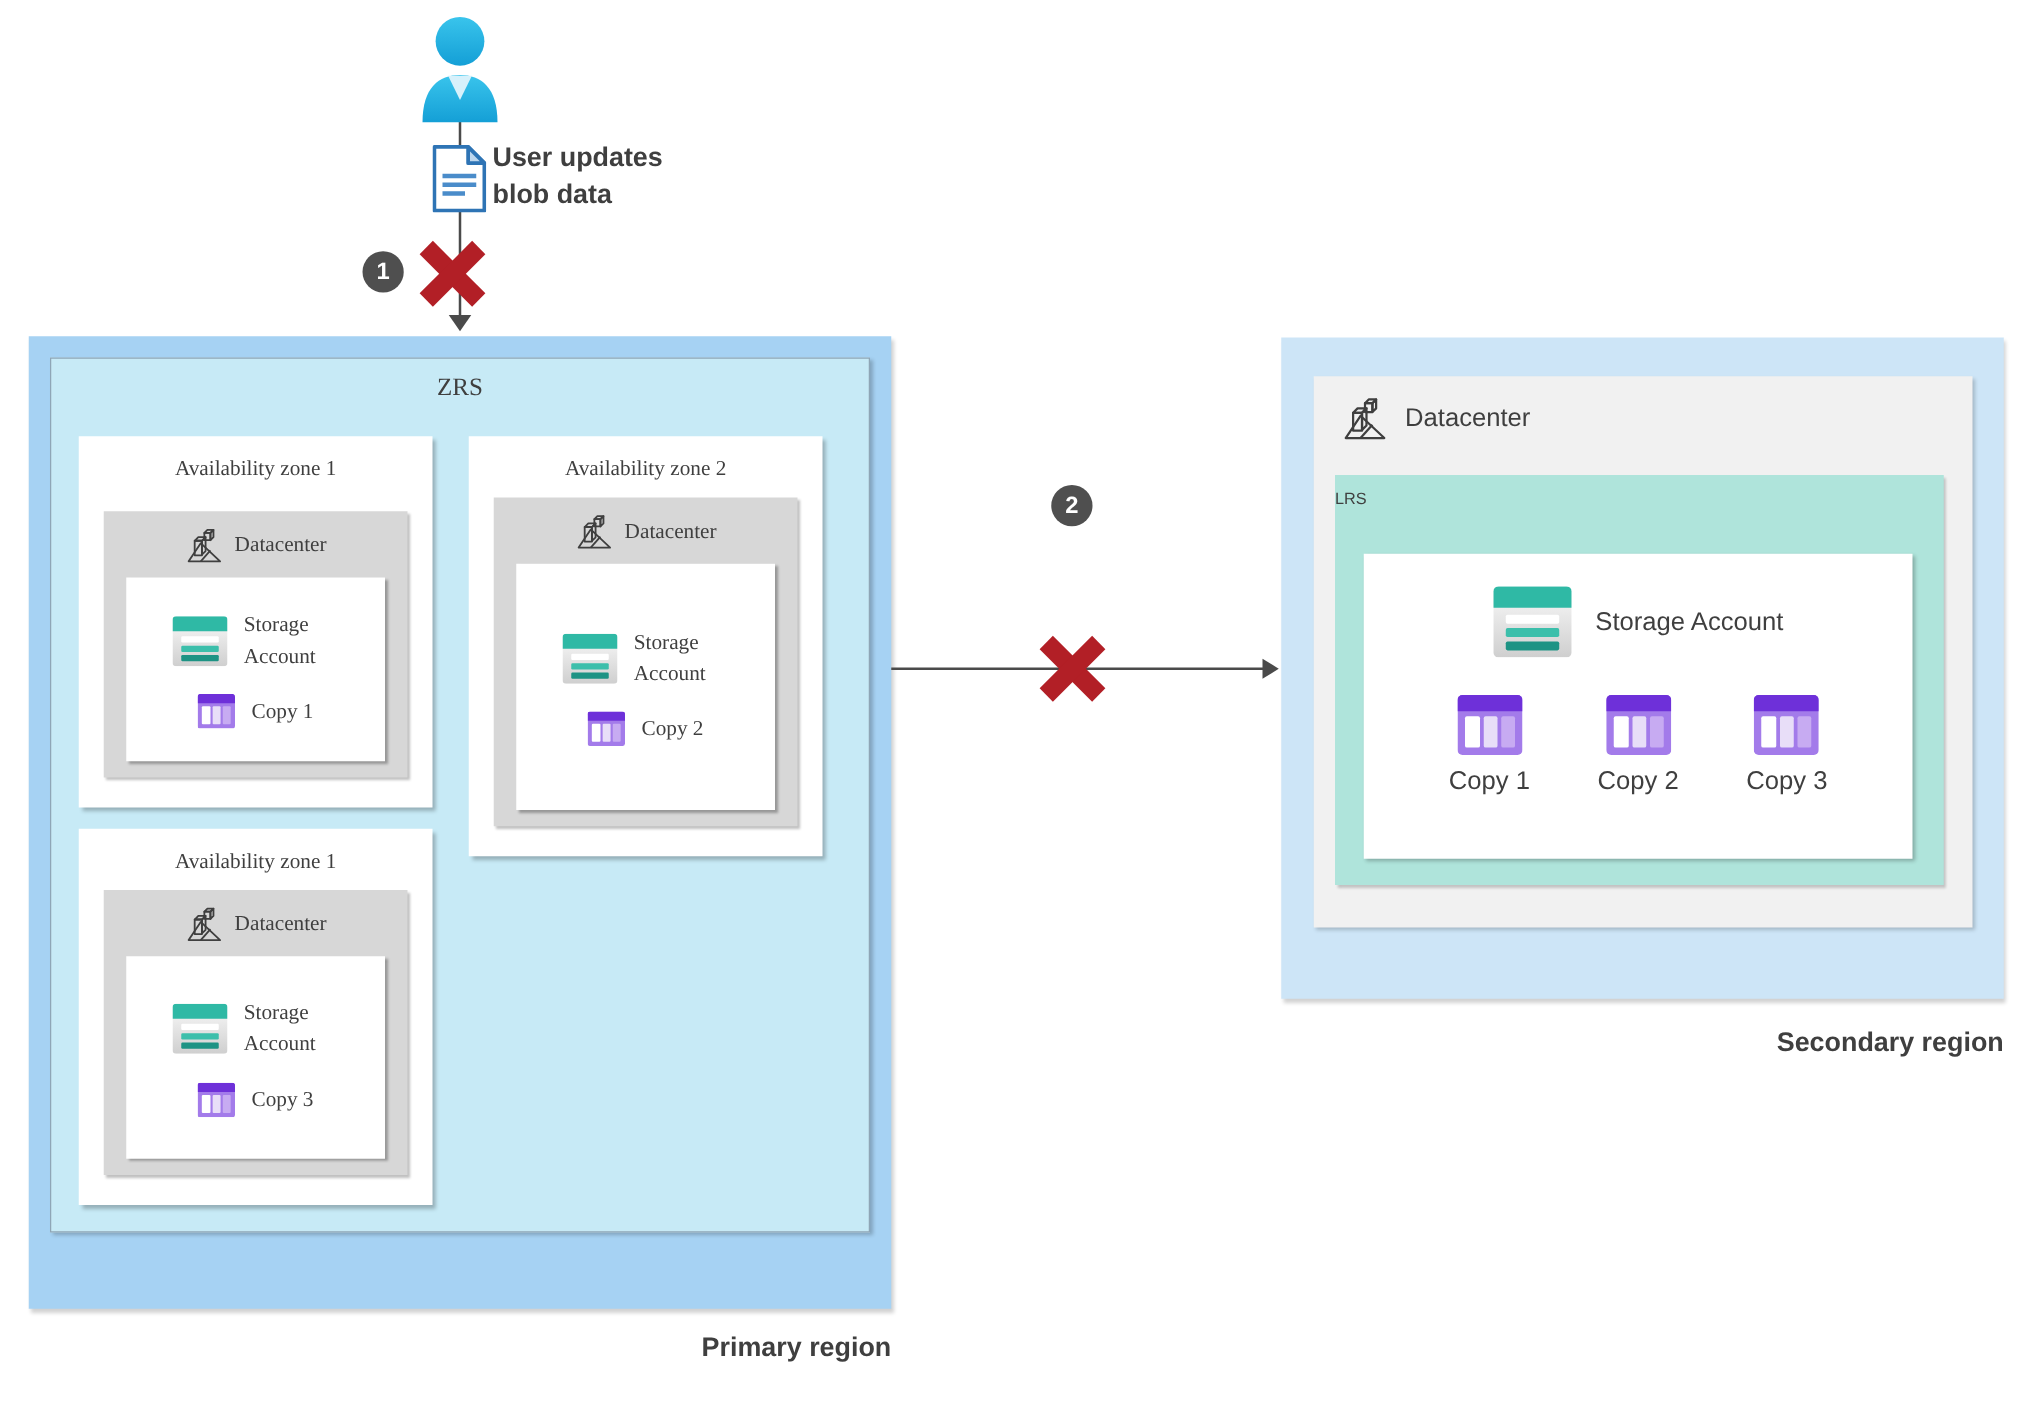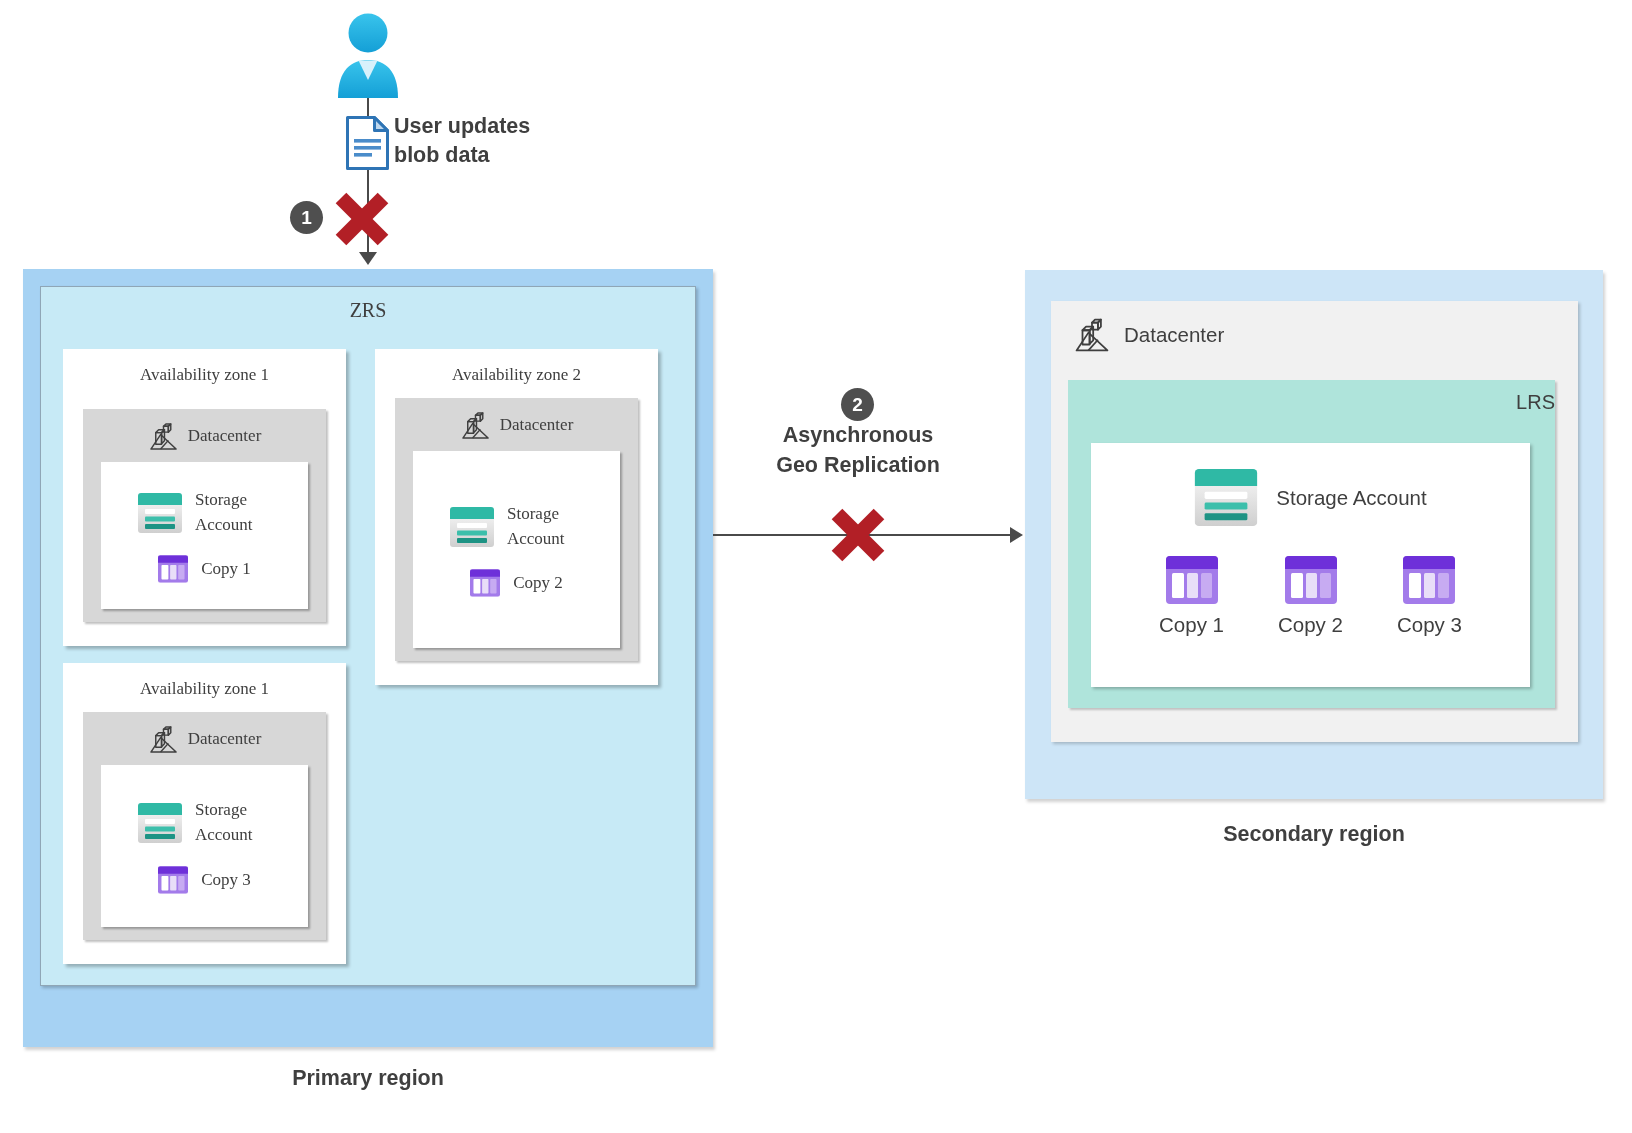--- a/index.html
+++ b/index.html
@@ -43,21 +43,21 @@
   .dc-header .dc-icon{width:31px;height:31px;}
   .dc-label{font-size:17px;}
   .zone-card{margin-top:7px;width:207px;flex:1;margin-bottom:13px;background:#ffffff;
     box-shadow:2px 2px 2px rgba(0,0,0,0.3);display:flex;flex-direction:column;
     align-items:center;justify-content:center;gap:18px;}
   .row{display:flex;align-items:center;gap:13px;}
   .storage-sm{width:44px;height:40px;}
   .storage-label-sm{font-size:17px;line-height:1.45;max-width:76px;}
   .copy-sm{width:30px;height:28px;}
   .copy-label-sm{font-size:17px;}
-  .region-label{font-size:21.5px;font-weight:bold;text-align:center;}
+  .region-label{font-size:21.5px;font-weight:bold;text-align:right;}
   .primary-label{left:23px;top:1066px;width:690px;}
   .secondary-label{left:1025px;top:822px;width:578px;}
 
   
   .hline{left:713px;top:534px;width:299px;height:2px;background:#4a4a4a;}
   .arrowhead-right{left:1010px;top:527px;width:0;height:0;
     border-top:8px solid transparent;border-bottom:8px solid transparent;
     border-left:13px solid #4a4a4a;}
   .geo-label{left:708px;top:420px;width:300px;text-align:center;
     font-size:21.5px;font-weight:bold;line-height:30px;}
@@ -65,21 +65,21 @@
   
   .secondary-region{left:1025px;top:270px;width:578px;height:529px;background:#cde5f7;
     box-shadow:2px 3px 3px rgba(0,0,0,0.18);}
   .dc-box2{left:26px;top:31px;width:527px;height:441px;background:#f1f1f1;
     box-shadow:2px 2px 3px rgba(0,0,0,0.2);}
   .dc2-header{display:flex;align-items:center;gap:13px;padding:15px 0 0 22px;}
   .dc2-header .dc-icon{width:38px;height:38px;}
   .dc2-label{font-size:20.5px;}
   .lrs-box{left:17px;top:79px;width:487px;height:328px;background:#afe4db;
     box-shadow:2px 2px 2px rgba(0,0,0,0.2);}
-  .lrs-title{position:absolute;left:0;top:11px;width:100%;text-align:right;font-size:20px;}
+  .lrs-title{position:absolute;left:0;top:11px;width:100%;text-align:left;font-size:13px;}
   .lrs-card{left:23px;top:63px;width:439px;height:244px;background:#ffffff;
     box-shadow:2px 2px 3px rgba(0,0,0,0.25);display:flex;flex-direction:column;align-items:center;}
   .storage-row2{margin-top:26px;display:flex;align-items:center;gap:18px;}
   .storage-lg{width:64px;height:57px;}
   .storage-label-lg{font-size:20.5px;}
   .copies-row2{margin-top:30px;display:flex;gap:54px;}
   .copy-item{display:flex;flex-direction:column;align-items:center;gap:9px;}
   .copy-lg{width:52px;height:48px;}
   .copy-label-lg{font-size:20.5px;}
 </style>
@@ -242,24 +242,20 @@
         </div>
       </div>
 
     </div>
   </div>
   <div class="abs region-label primary-label">Primary region</div>
 
   <div class="abs hline"></div>
   <div class="abs arrowhead-right"></div>
   <div class="abs badge badge2">2</div>
-  <div class="abs geo-label">
-    <div>Asynchronous</div>
-    <div>Geo Replication</div>
-  </div>
   <svg class="abs xmark x2" viewBox="0 0 58 58">
       <use href="#sym-xmark"></use>
     </svg>
 
   <div class="abs secondary-region">
     <div class="abs dc-box2">
       <div class="dc2-header">
         <svg class="dc-icon" viewBox="0 0 32 32">
             <use href="#sym-datacenter"></use>
           </svg>

